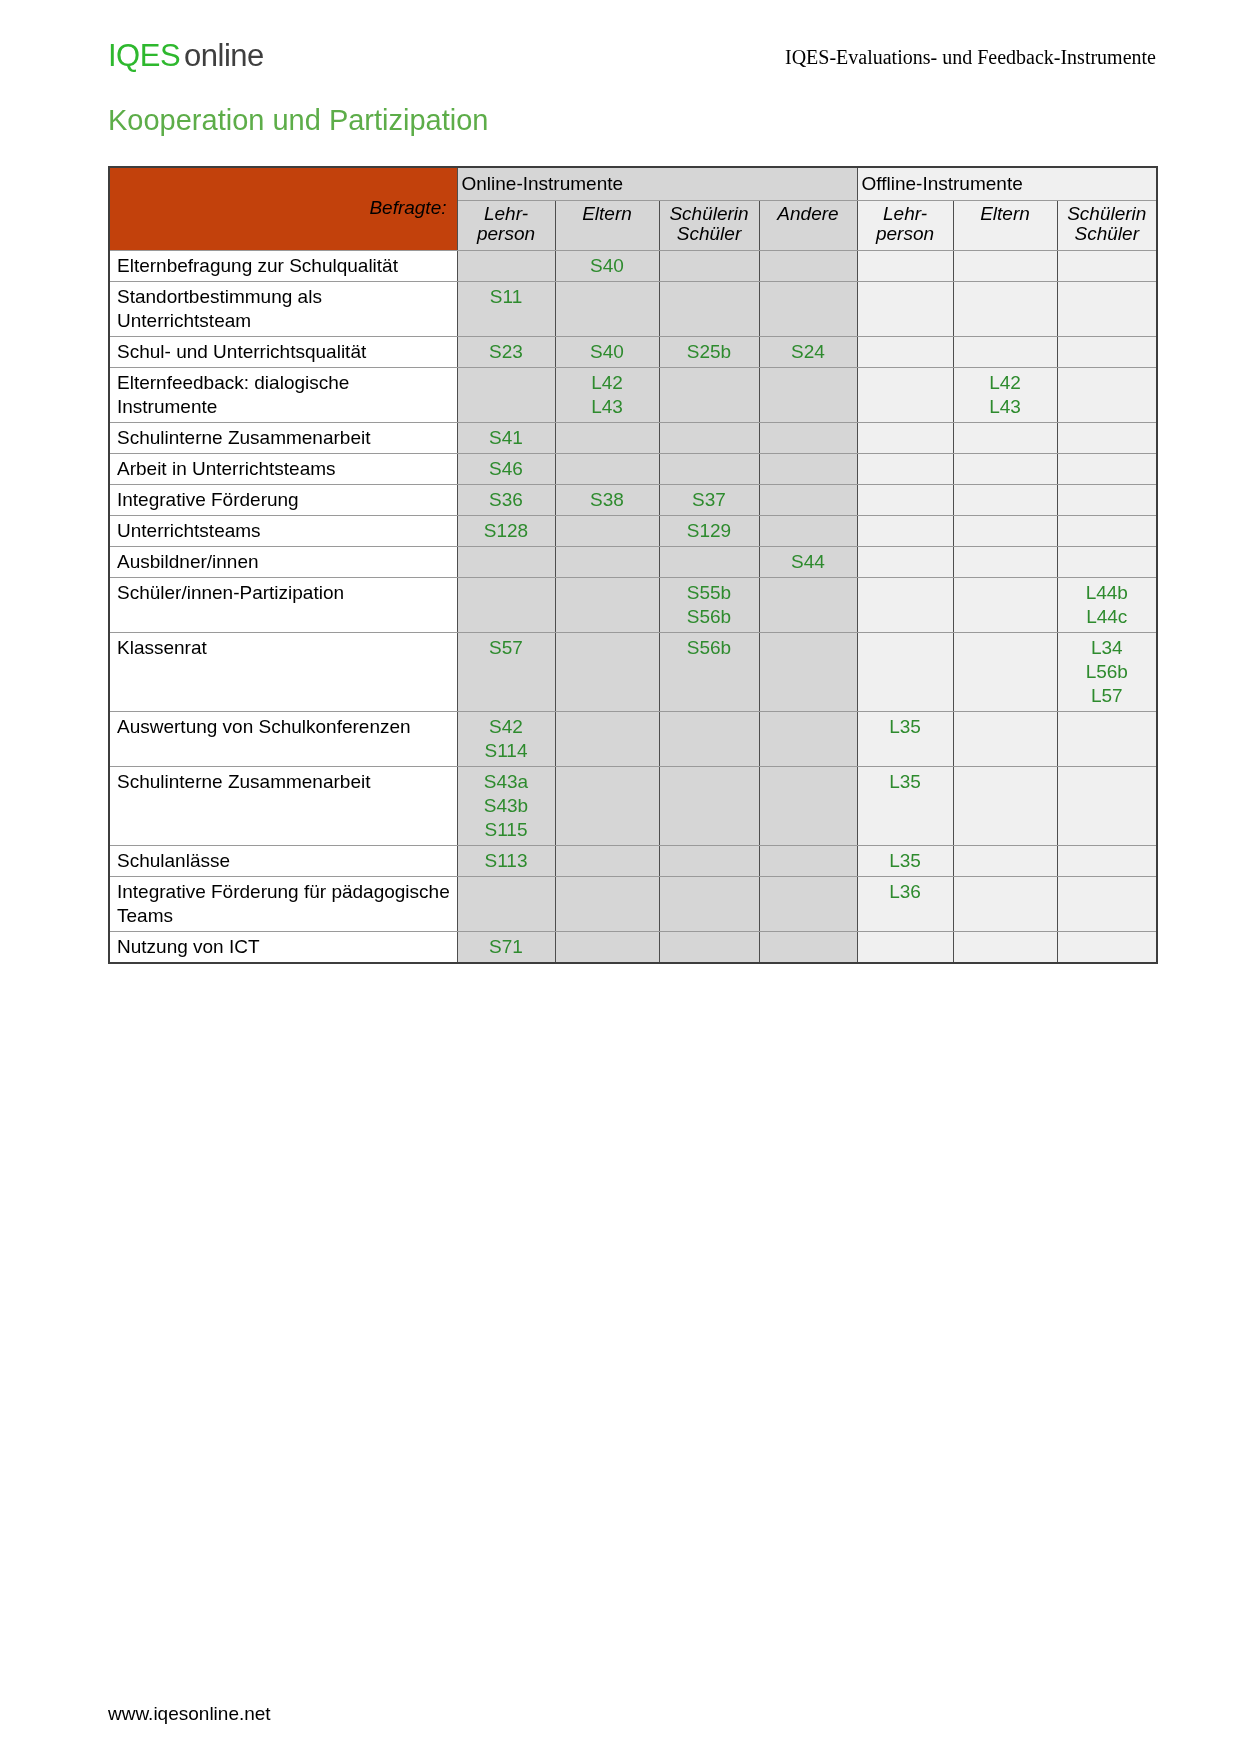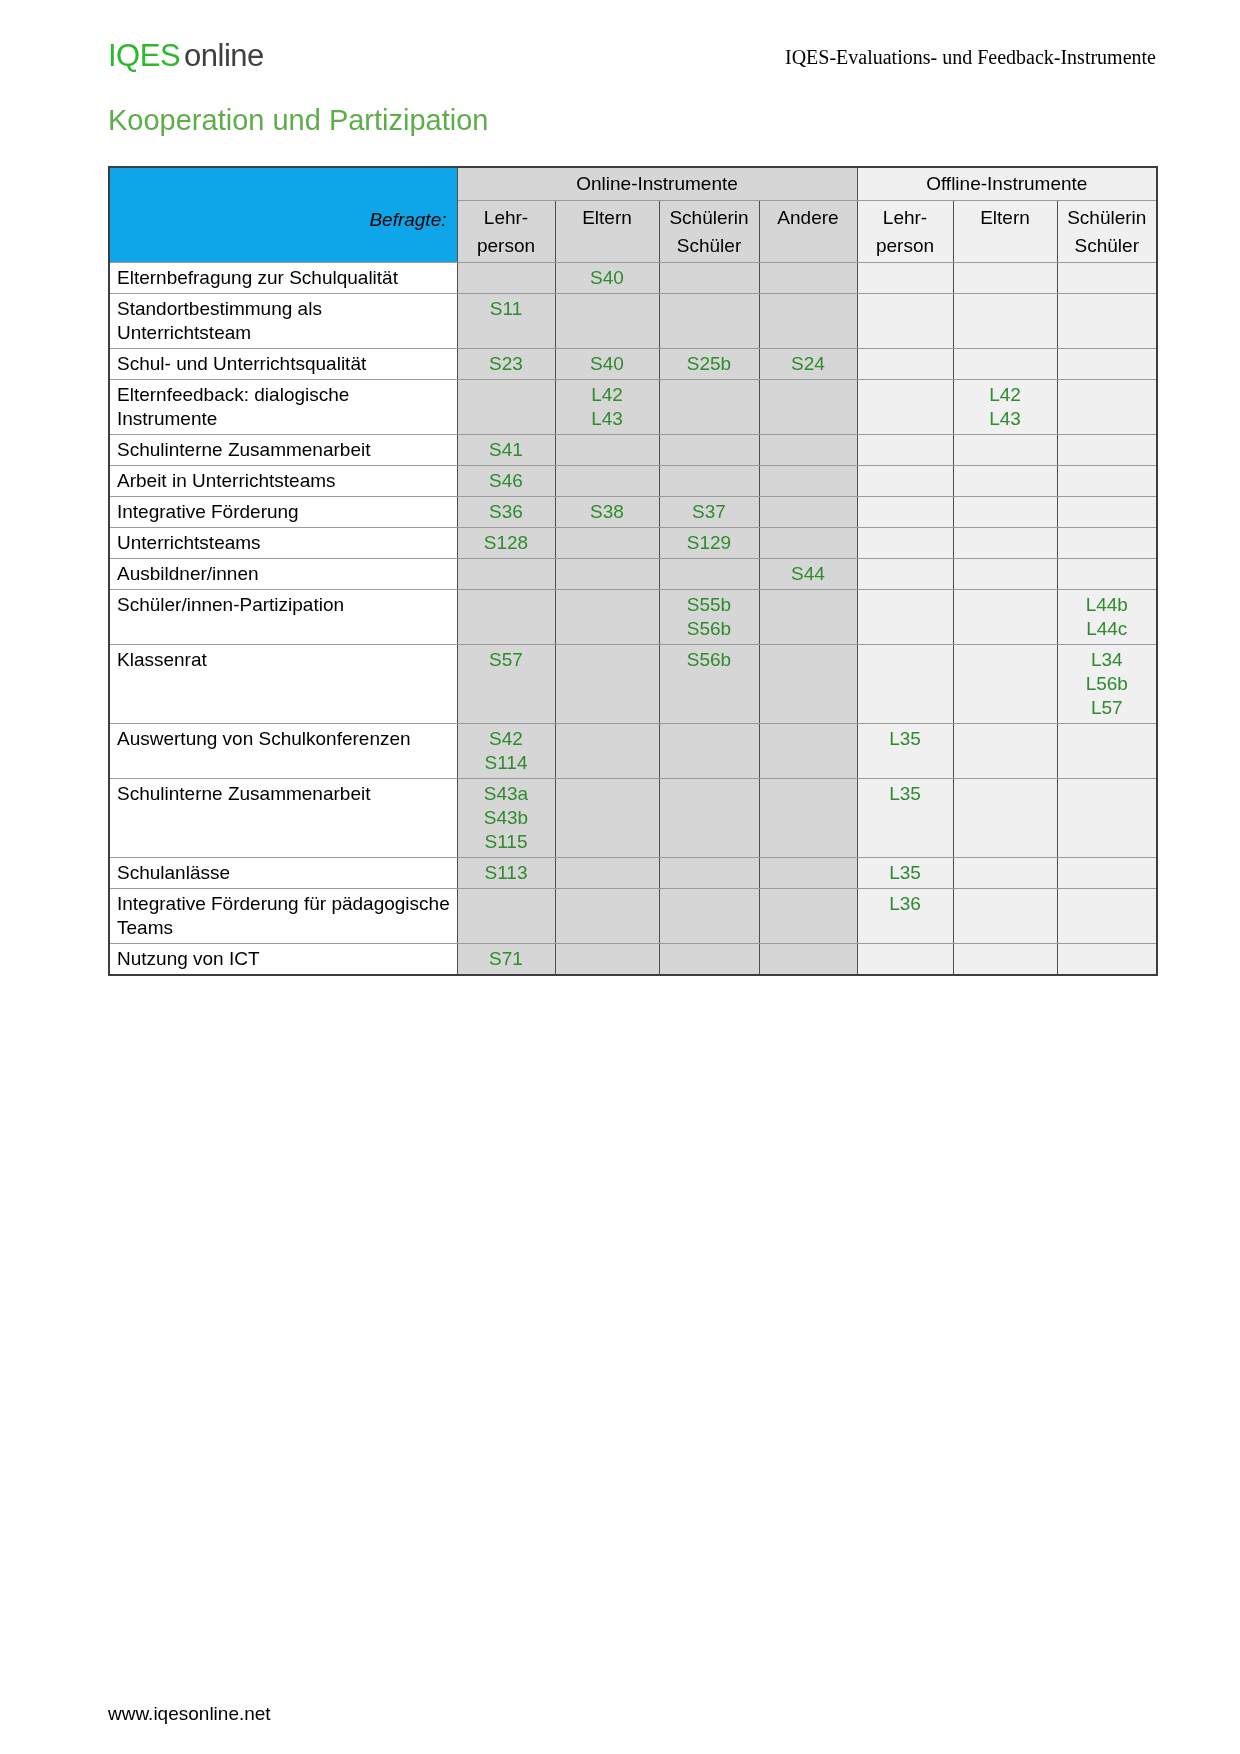--- a/index.html
+++ b/index.html
@@ -23,27 +23,27 @@
   .doc-title{position:absolute;left:108px;top:104px;font-size:29px;color:var(--title-green);font-weight:400;}
   .table-wrap{position:absolute;left:108px;top:166px;}
   table{border-collapse:collapse;table-layout:fixed;width:1048px;border:2px solid #3d3d3d;}
   th,td{
     border-top:1px solid var(--grid-h);border-bottom:1px solid var(--grid-h);
     border-left:1px solid var(--grid-v);border-right:1px solid var(--grid-v);
     margin:0;box-sizing:border-box;
   }
   .online{background:var(--online-bg);}
   .offline{background:var(--offline-bg);}
-  .group-head th{font-weight:400;font-size:19px;padding:5px 4px;text-align:center;}
+  .group-head th{font-weight:400;font-size:19px;padding:5px 4px;text-align:left;}
   .col-head th{
-    font-weight:400;font-size:19px;line-height:28px;
+    font-weight:400;font-style:italic;font-size:19px;line-height:20px;
     vertical-align:top;text-align:center;padding:3px 0 2px 0;white-space:pre-line;height:50px;
   }
   td.befragte{
-    background:#0ea5e9;font-style:italic;font-size:19px;text-align:right;
+    background:#c2410c;font-style:italic;font-size:19px;text-align:right;
     vertical-align:bottom;padding:0 10px 31px 0;
   }
   td.row-label{
     background:#ffffff;font-size:19px;line-height:24px;vertical-align:top;
     text-align:left;padding:3px 6px 3px 7px;height:26px;
   }
   td.code{
     font-size:19px;line-height:24px;color:var(--code-green);text-align:center;
     vertical-align:top;padding:3px 0;white-space:pre-line;
   }

